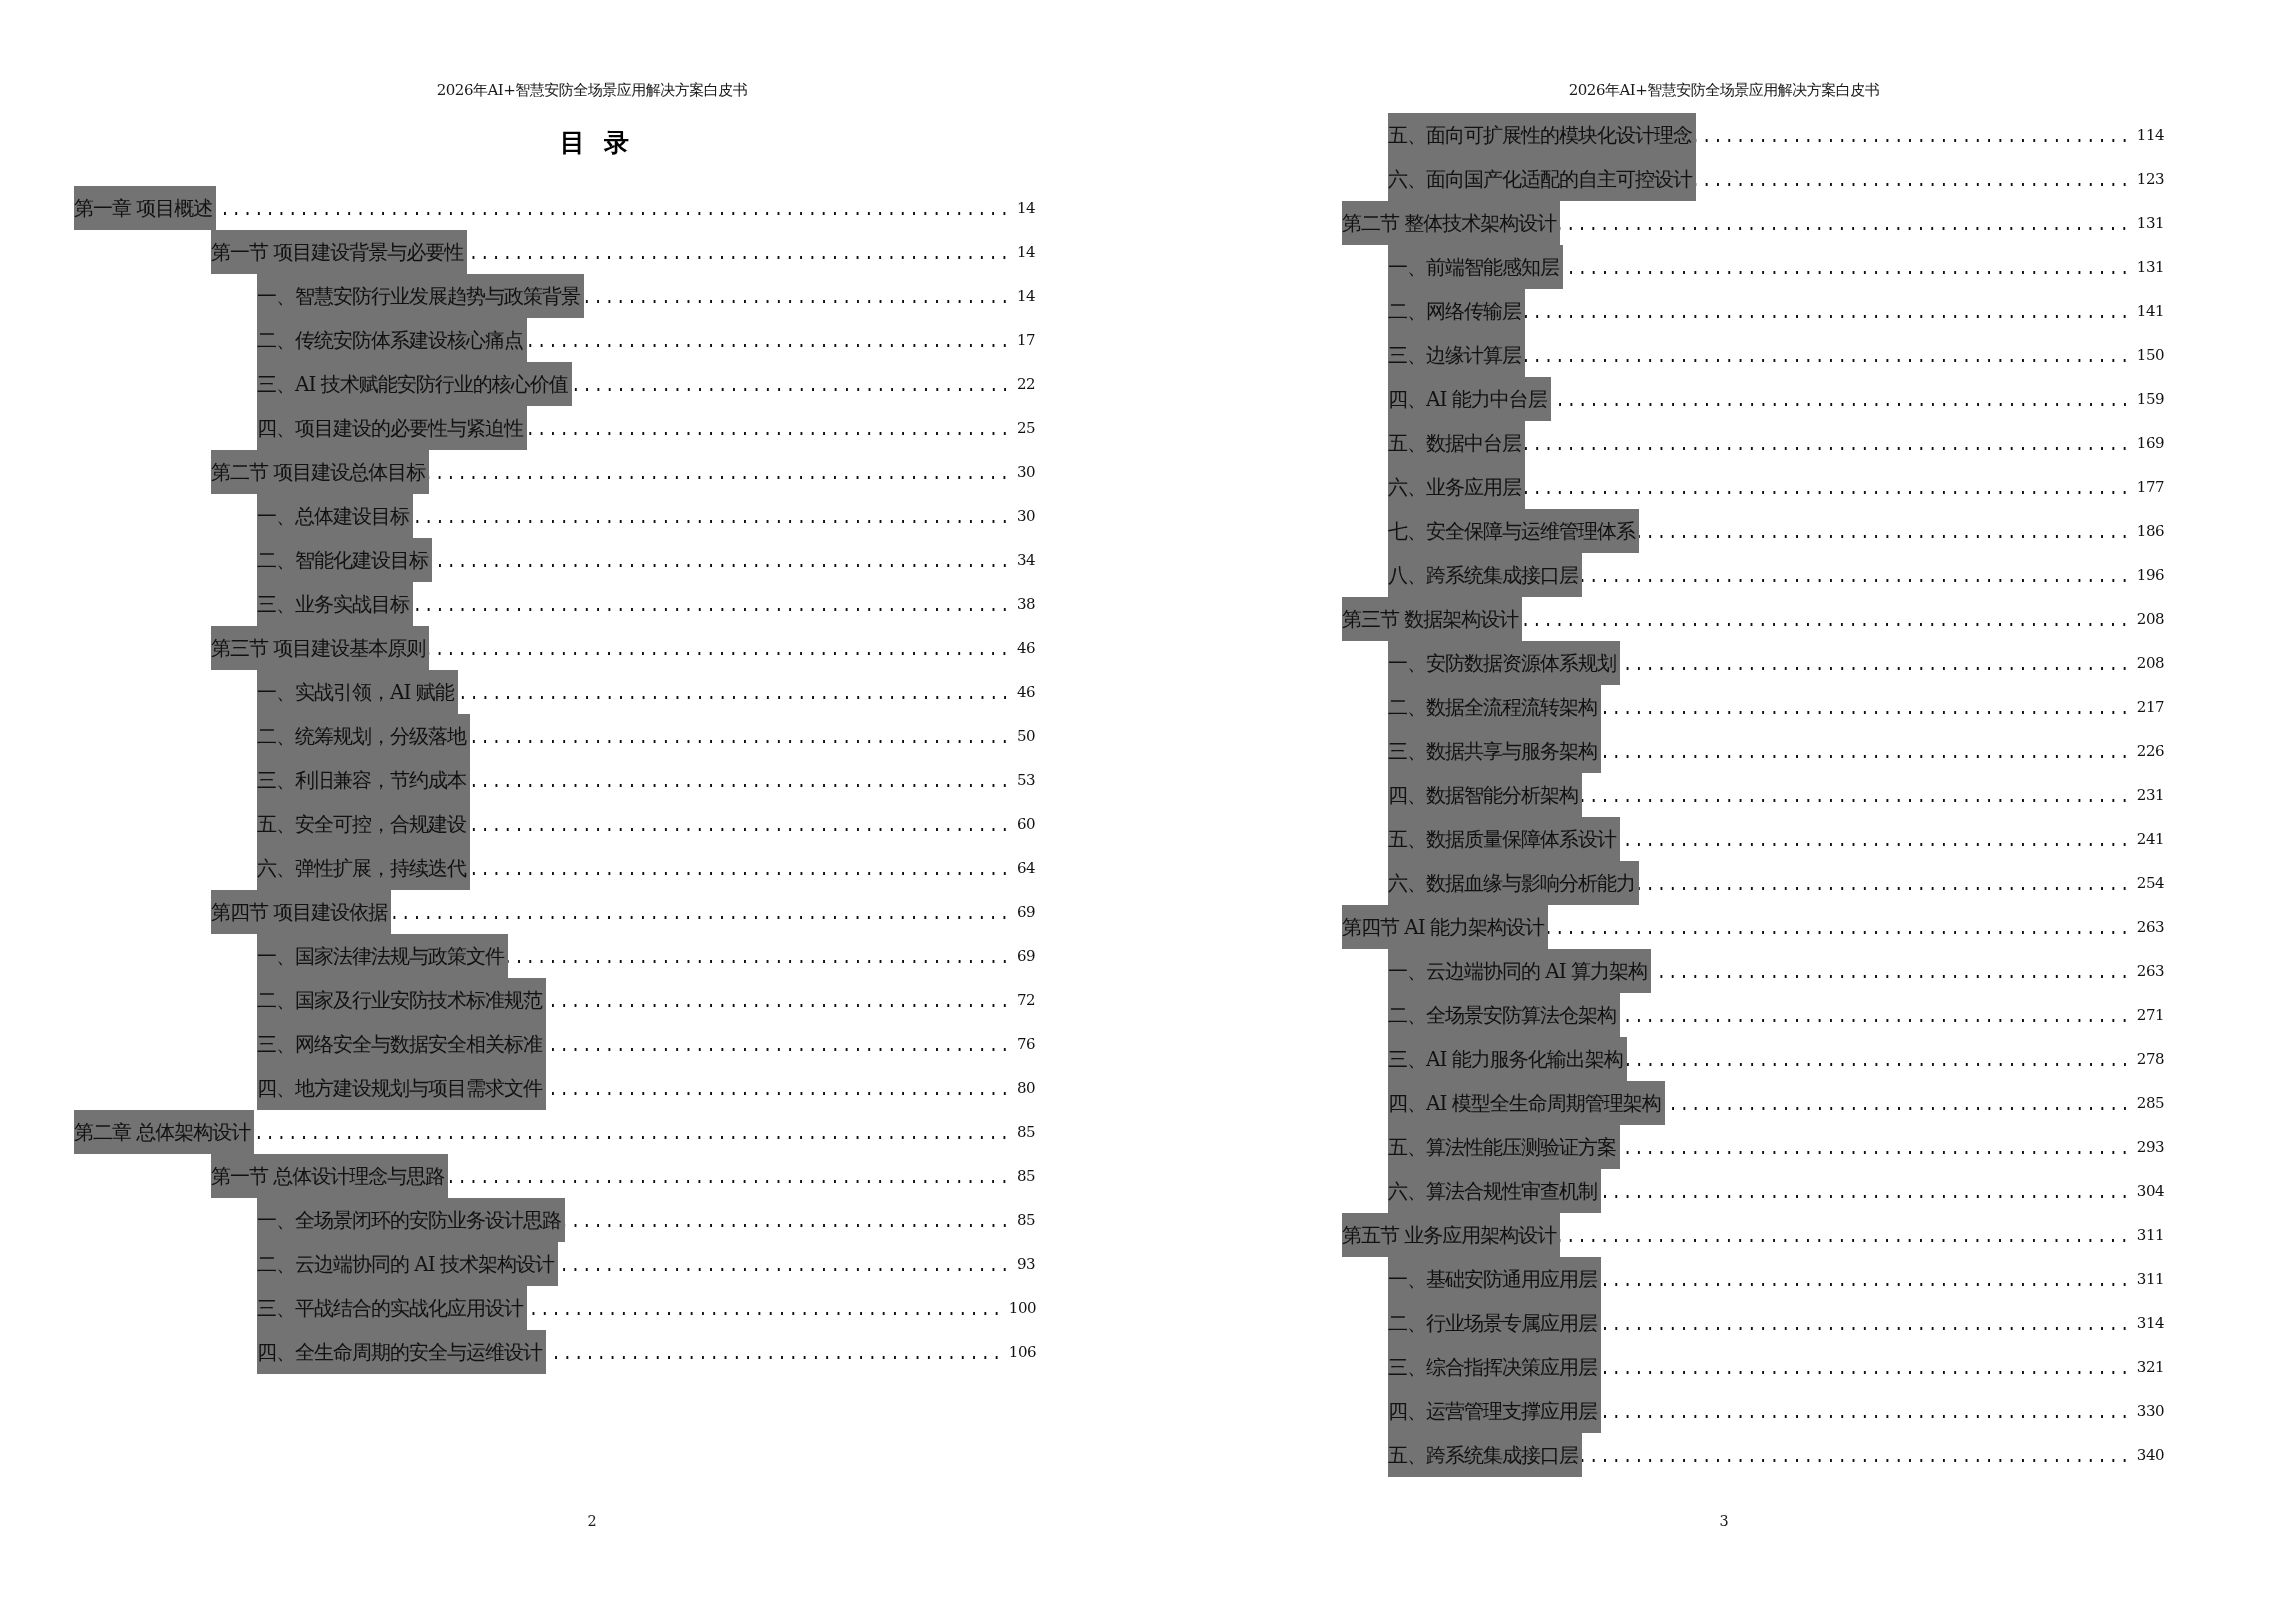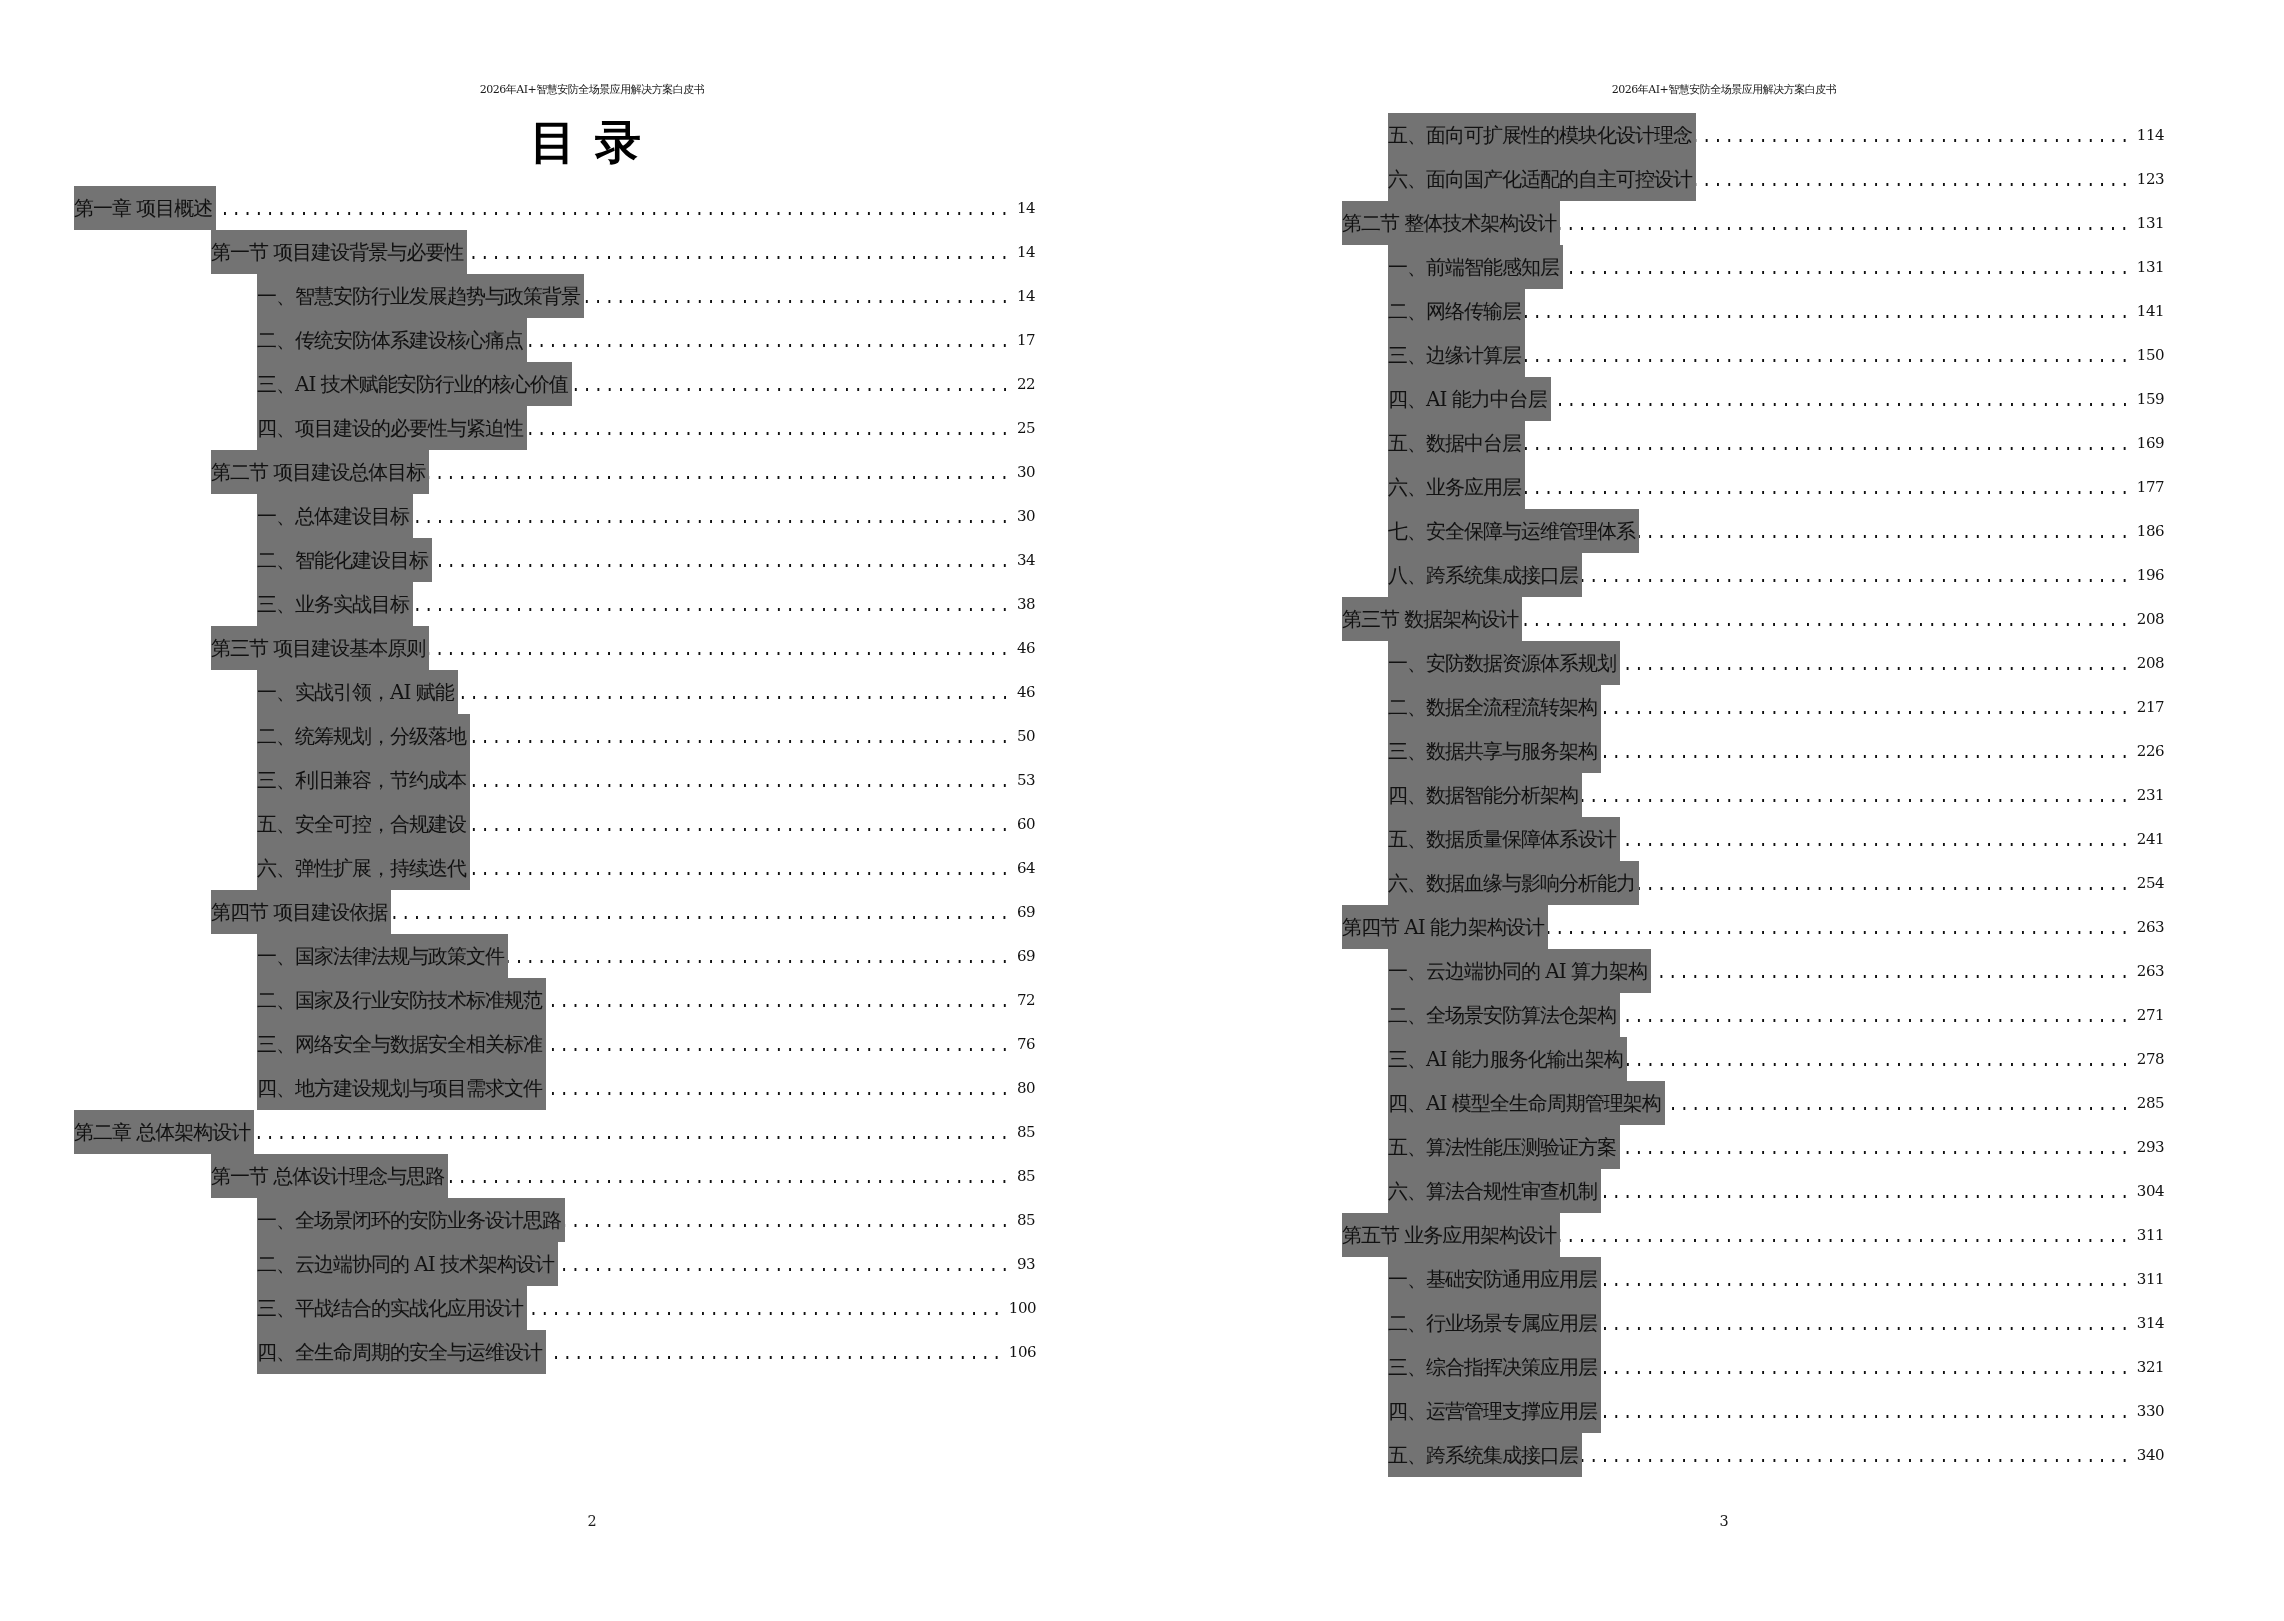--- a/index.html
+++ b/index.html
@@ -22,36 +22,36 @@
     background: #ffffff;
   }
   #page-left { left: 0; width: 1142px; }
   #page-right { left: 1142px; width: 1142px; }
 
   .running-header {
     position: absolute;
     top: 81px;
     width: 366px;
     text-align: center;
-    font-size: 11px;
+    font-size: 15px;
     line-height: 18.3px;
     letter-spacing: -0.5px;
     white-space: nowrap;
     color: #1a1a1a;
   }
   #page-left .running-header { left: 409px; }
   #page-right .running-header { left: 399px; }
 
   .toc-title {
     position: absolute;
     top: 121px;
-    left: 530px;
+    left: 544px;
     width: 120px;
     text-align: center;
-    font-size: 46px;
+    font-size: 25px;
     line-height: 43px;
     font-weight: bold;
     letter-spacing: 19px;
     white-space: nowrap;
     color: #000000;
   }
 
   .toc-list {
     position: absolute;
     margin: 0;

